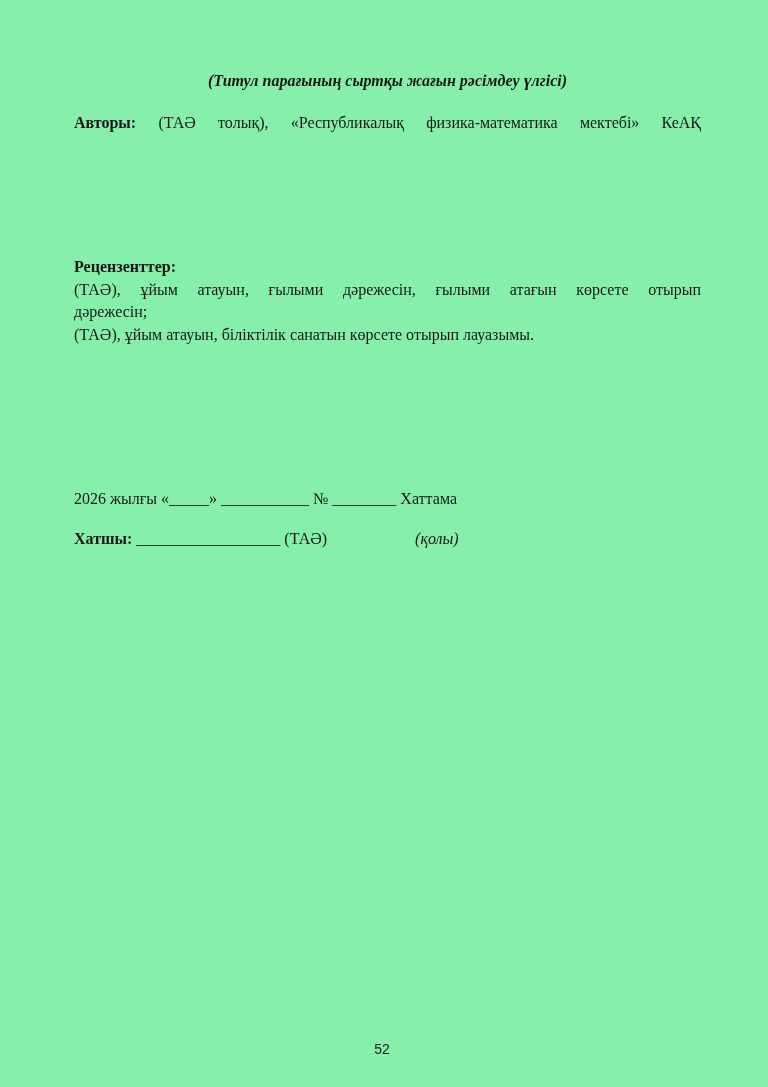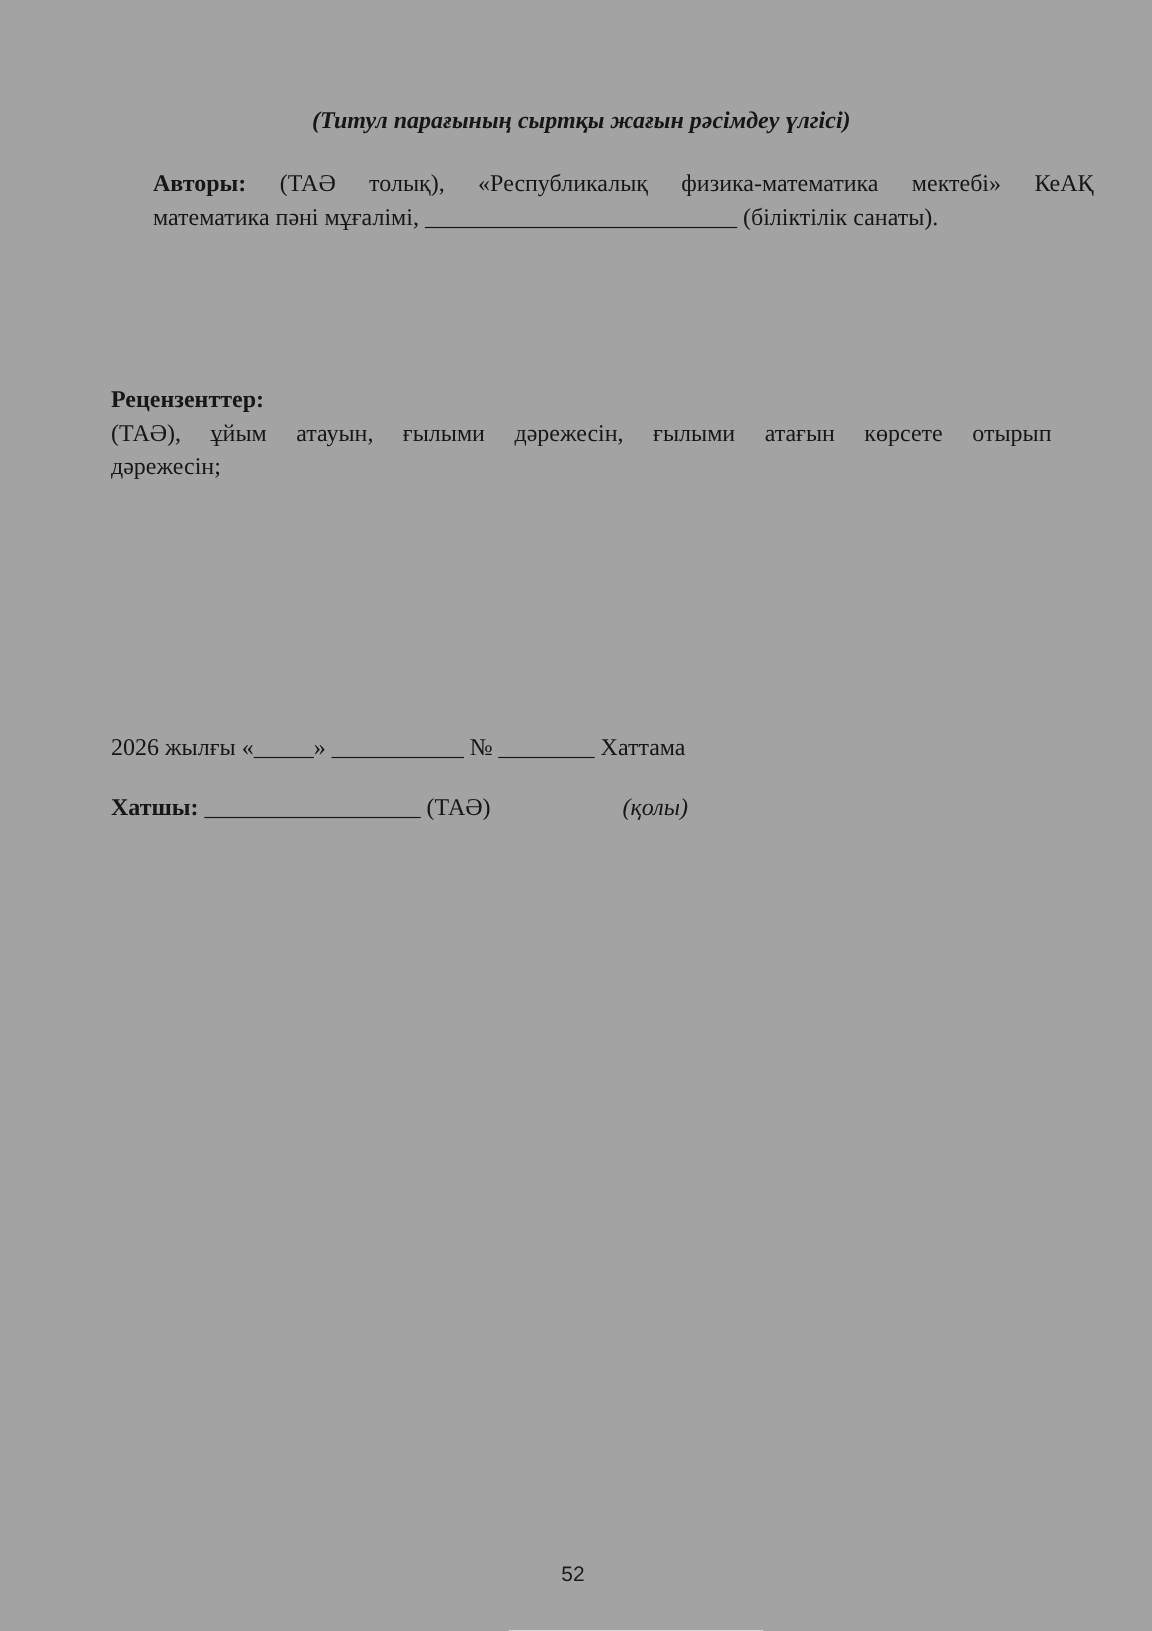--- a/index.html
+++ b/index.html
@@ -4,21 +4,21 @@
 <style>
   html, body {
     margin: 0;
     padding: 0;
     background: #ffffff;
   }
   .page {
     position: relative;
     width: 768px;
     height: 1087px;
-    background: #a3a3a3;
+    background: #86efac;
     font-family: "Liberation Serif", serif;
     font-size: 16px;
     line-height: 22.6px;
     color: #161616;
     overflow: hidden;
   }
   .block {
     position: absolute;
     left: 74px;
     width: 627px;
@@ -50,29 +50,29 @@
     color: #1c1c1c;
   }
 </style>
 </head>
 <body>
 
 <div class="page">
 
   <div class="block center bi" style="top: 70px;">(Титул парағының сыртқы жағын рәсімдеу үлгісі)</div>
 
-  <div class="block" style="top: 112px; margin-left: 28px;">
+  <div class="block" style="top: 112px;">
     <div class="jline"><span class="b">Авторы:</span> <span>(ТАӘ толық), «Республикалық физика-математика мектебі» КеАҚ</span></div>
-    <div class="plain-line">математика пәні мұғалімі, __________________________ (біліктілік санаты).</div>
   </div>
 
   <div class="block" style="top: 256px;">
     <div class="plain-line b">Рецензенттер:</div>
     <div class="jline">(ТАӘ), ұйым атауын, ғылыми дәрежесін, ғылыми атағын көрсете отырып</div>
     <div class="plain-line">дәрежесін;</div>
+    <div class="plain-line">(ТАӘ), ұйым атауын, біліктілік санатын көрсете отырып лауазымы.</div>
   </div>
 
 
   <div class="block plain-line" style="top: 488px; font-family: Liberation Serif, serif;">2026 жылғы «_____» ___________ № ________ Хаттама</div>
 
   <div class="block plain-line" style="top: 528px;"><span class="b">Хатшы:</span> <span>__________________ (ТАӘ)</span><span class="sig-gap"></span><span class="i">(қолы)</span></div>
 
   <div class="page-number">52</div>
 
 </div>

